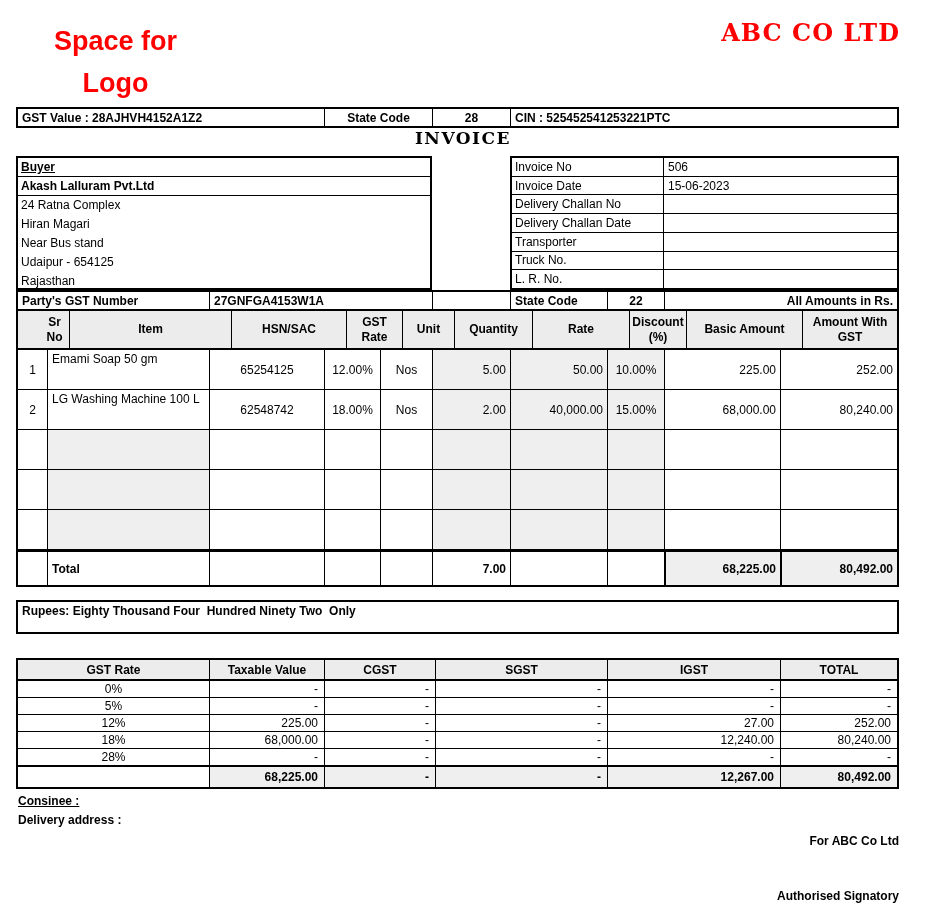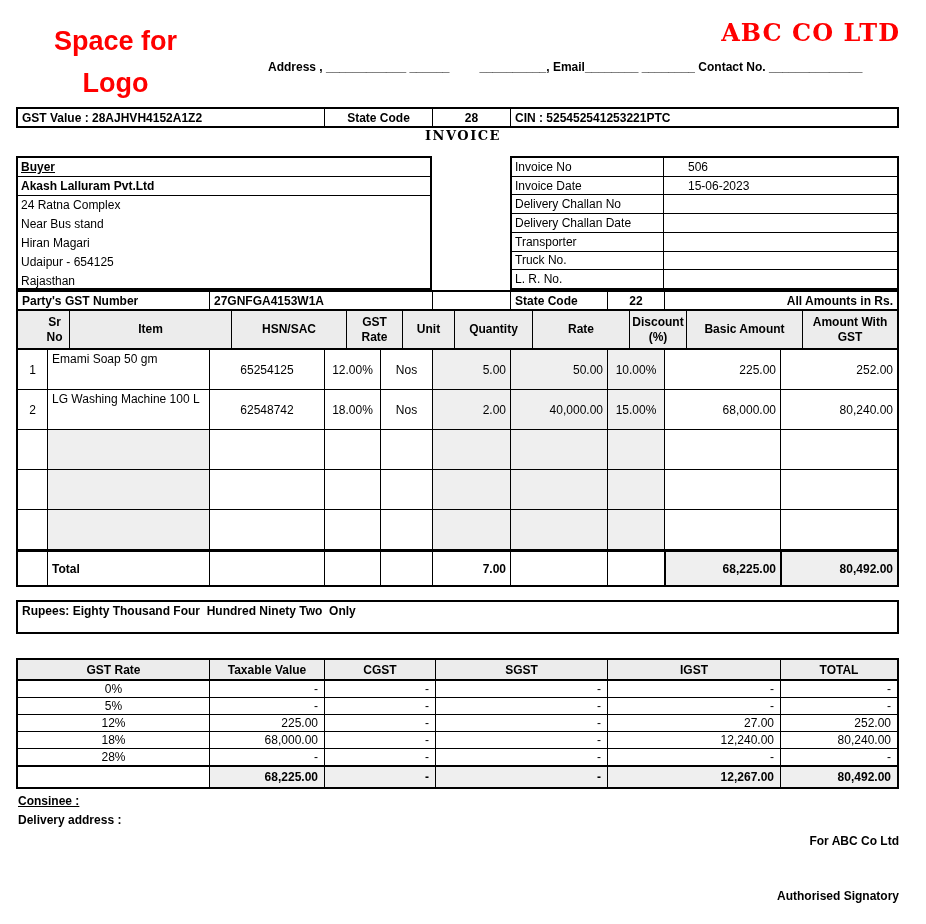--- a/index.html
+++ b/index.html
@@ -18,33 +18,33 @@
   .band{display:flex;border:2px solid #000;box-sizing:border-box;align-items:stretch;}
   .band>div{box-sizing:border-box;display:flex;align-items:center;padding:0 4px;overflow:hidden;}
   .band>div+div{border-left:1px solid #000;}
   .ctr{justify-content:center;text-align:center;}
   .rgt{justify-content:flex-end;text-align:right;}
 
   .gst-bar{left:16px;top:107px;width:883px;height:21px;font-weight:bold;}
   .gst-c0{width:306px;} .gst-c1{width:108px;} .gst-c2{width:78px;} .gst-c3{flex:1;}
 
   .title{left:0;top:128px;width:926px;text-align:center;font-family:"DejaVu Serif",serif;
-         font-weight:bold;font-size:13px;letter-spacing:1.5px;}
+         font-weight:bold;font-size:17px;letter-spacing:1.5px;}
 
   
   .buyer{left:16px;top:156px;width:416px;height:134px;border:2px solid #000;box-sizing:border-box;}
   .buyer .row{height:19px;line-height:18px;padding:0 3px;box-sizing:border-box;overflow:hidden;}
   .buyer .b1{border-bottom:1px solid #000;font-weight:bold;}
   .buyer .b1 span{text-decoration:underline;}
   .buyer .b2{border-bottom:1px solid #000;font-weight:bold;}
 
   
   .details{left:510px;top:156px;width:389px;height:134px;border:2px solid #000;
            box-sizing:border-box;display:flex;flex-direction:column;}
-  .details .drow{flex:1;display:flex;overflow:hidden;gap:20px;}
+  .details .drow{flex:1;display:flex;overflow:hidden;}
   .details .drow+.drow{border-top:1px solid #000;}
   .details .dlabel{width:152px;border-right:1px solid #000;box-sizing:border-box;
            padding:0 3px;display:flex;align-items:center;}
   .details .dvalue{flex:1;padding:0 4px;display:flex;align-items:center;}
 
   
   .party{left:16px;top:290px;width:883px;height:19px;font-weight:bold;border-bottom:none;}
   .p0{width:191px;} .p1{width:223px;} .p2{width:78px;} .p3{width:97px;} .p4{width:57px;} .p5{flex:1;}
 
   
@@ -92,37 +92,36 @@
 </head>
 <body>
 
 <div class="page">
 
   <div class="abs logo">
     <div>Space for</div>
     <div>Logo</div>
   </div>
   <div class="abs company">ABC CO LTD</div>
-  <div class="abs addr-line">Address , ____________ ______         __________, Email________ ________ Contact No. ______________</div>
 
   <div class="abs band gst-bar">
     <div class="gst-c0">GST Value : 28AJHVH4152A1Z2</div>
     <div class="gst-c1 ctr">State Code</div>
     <div class="gst-c2 ctr">28</div>
     <div class="gst-c3">CIN : 525452541253221PTC</div>
   </div>
 
   <div class="abs title">INVOICE</div>
 
   <div class="abs buyer">
     <div class="row b1"><span>Buyer</span></div>
     <div class="row b2">Akash Lalluram Pvt.Ltd</div>
     <div class="row">24 Ratna Complex</div>
+    <div class="row">Hiran Magari</div>
     <div class="row">Near Bus stand</div>
-    <div class="row">Hiran Magari</div>
     <div class="row">Udaipur - 654125</div>
     <div class="row">Rajasthan</div>
   </div>
 
   <div class="abs details">
     <div class="drow">
       <div class="dlabel">Invoice No</div>
       <div class="dvalue">506</div>
     </div>
     <div class="drow">

